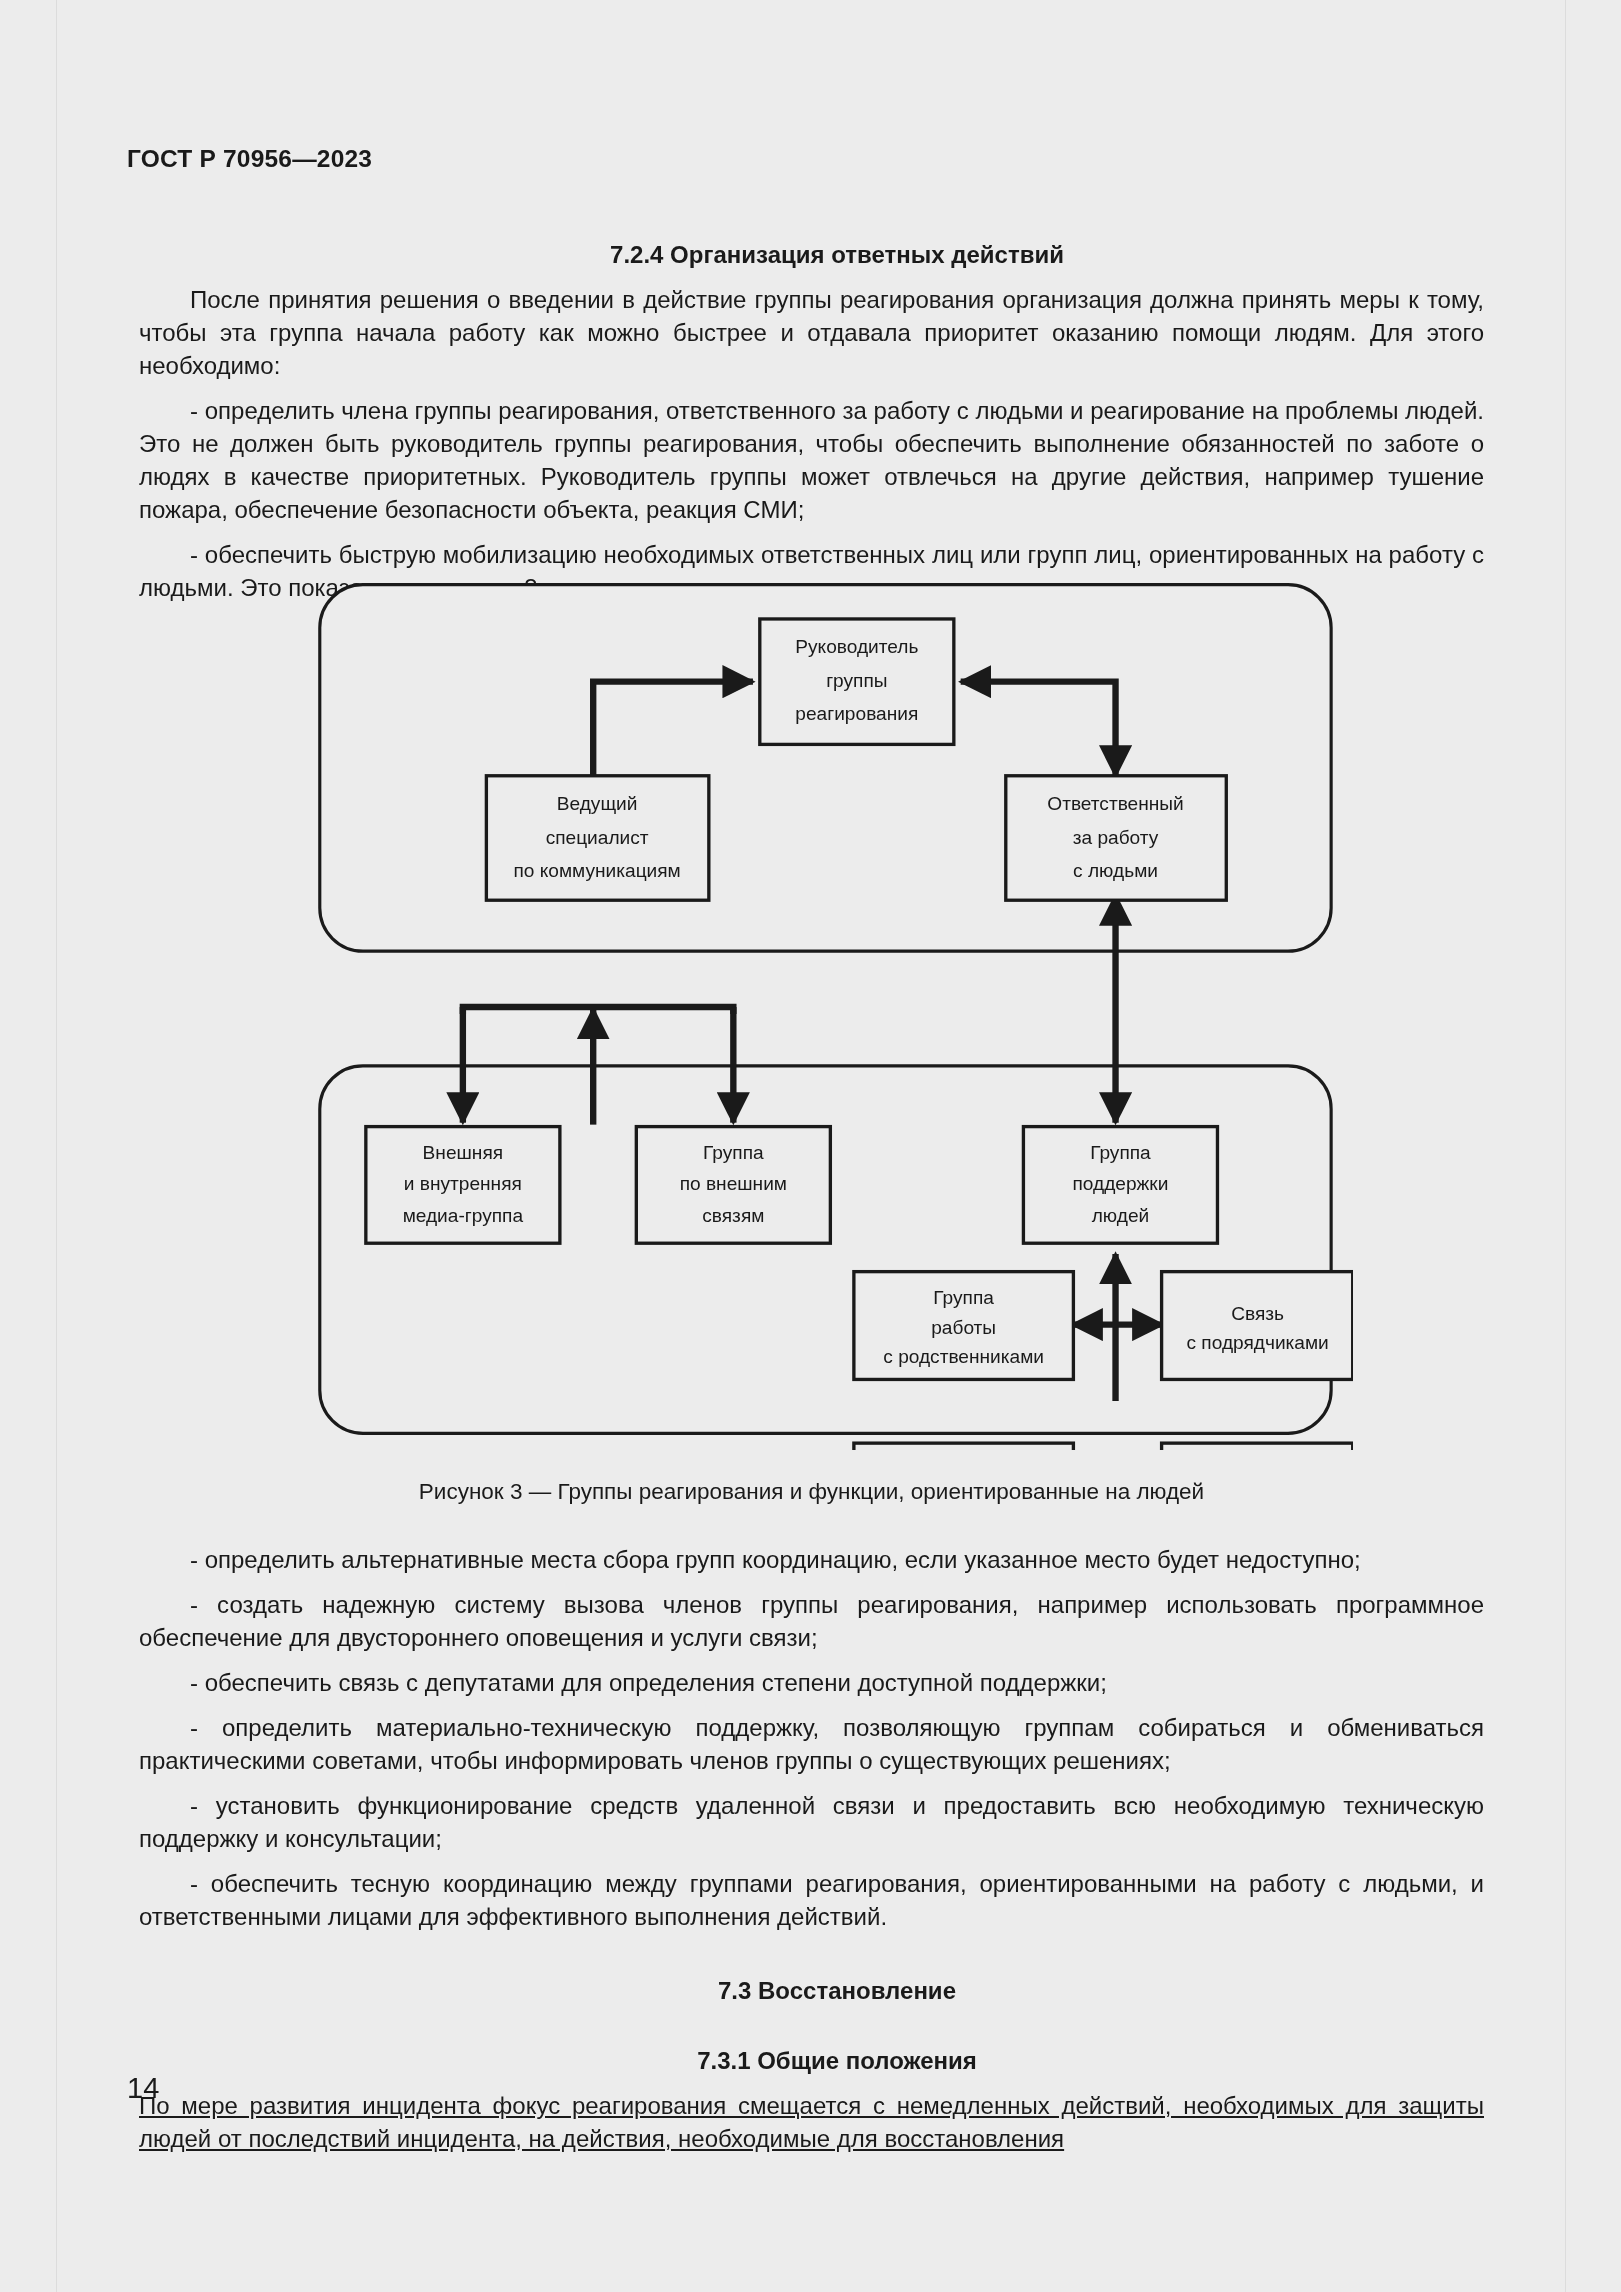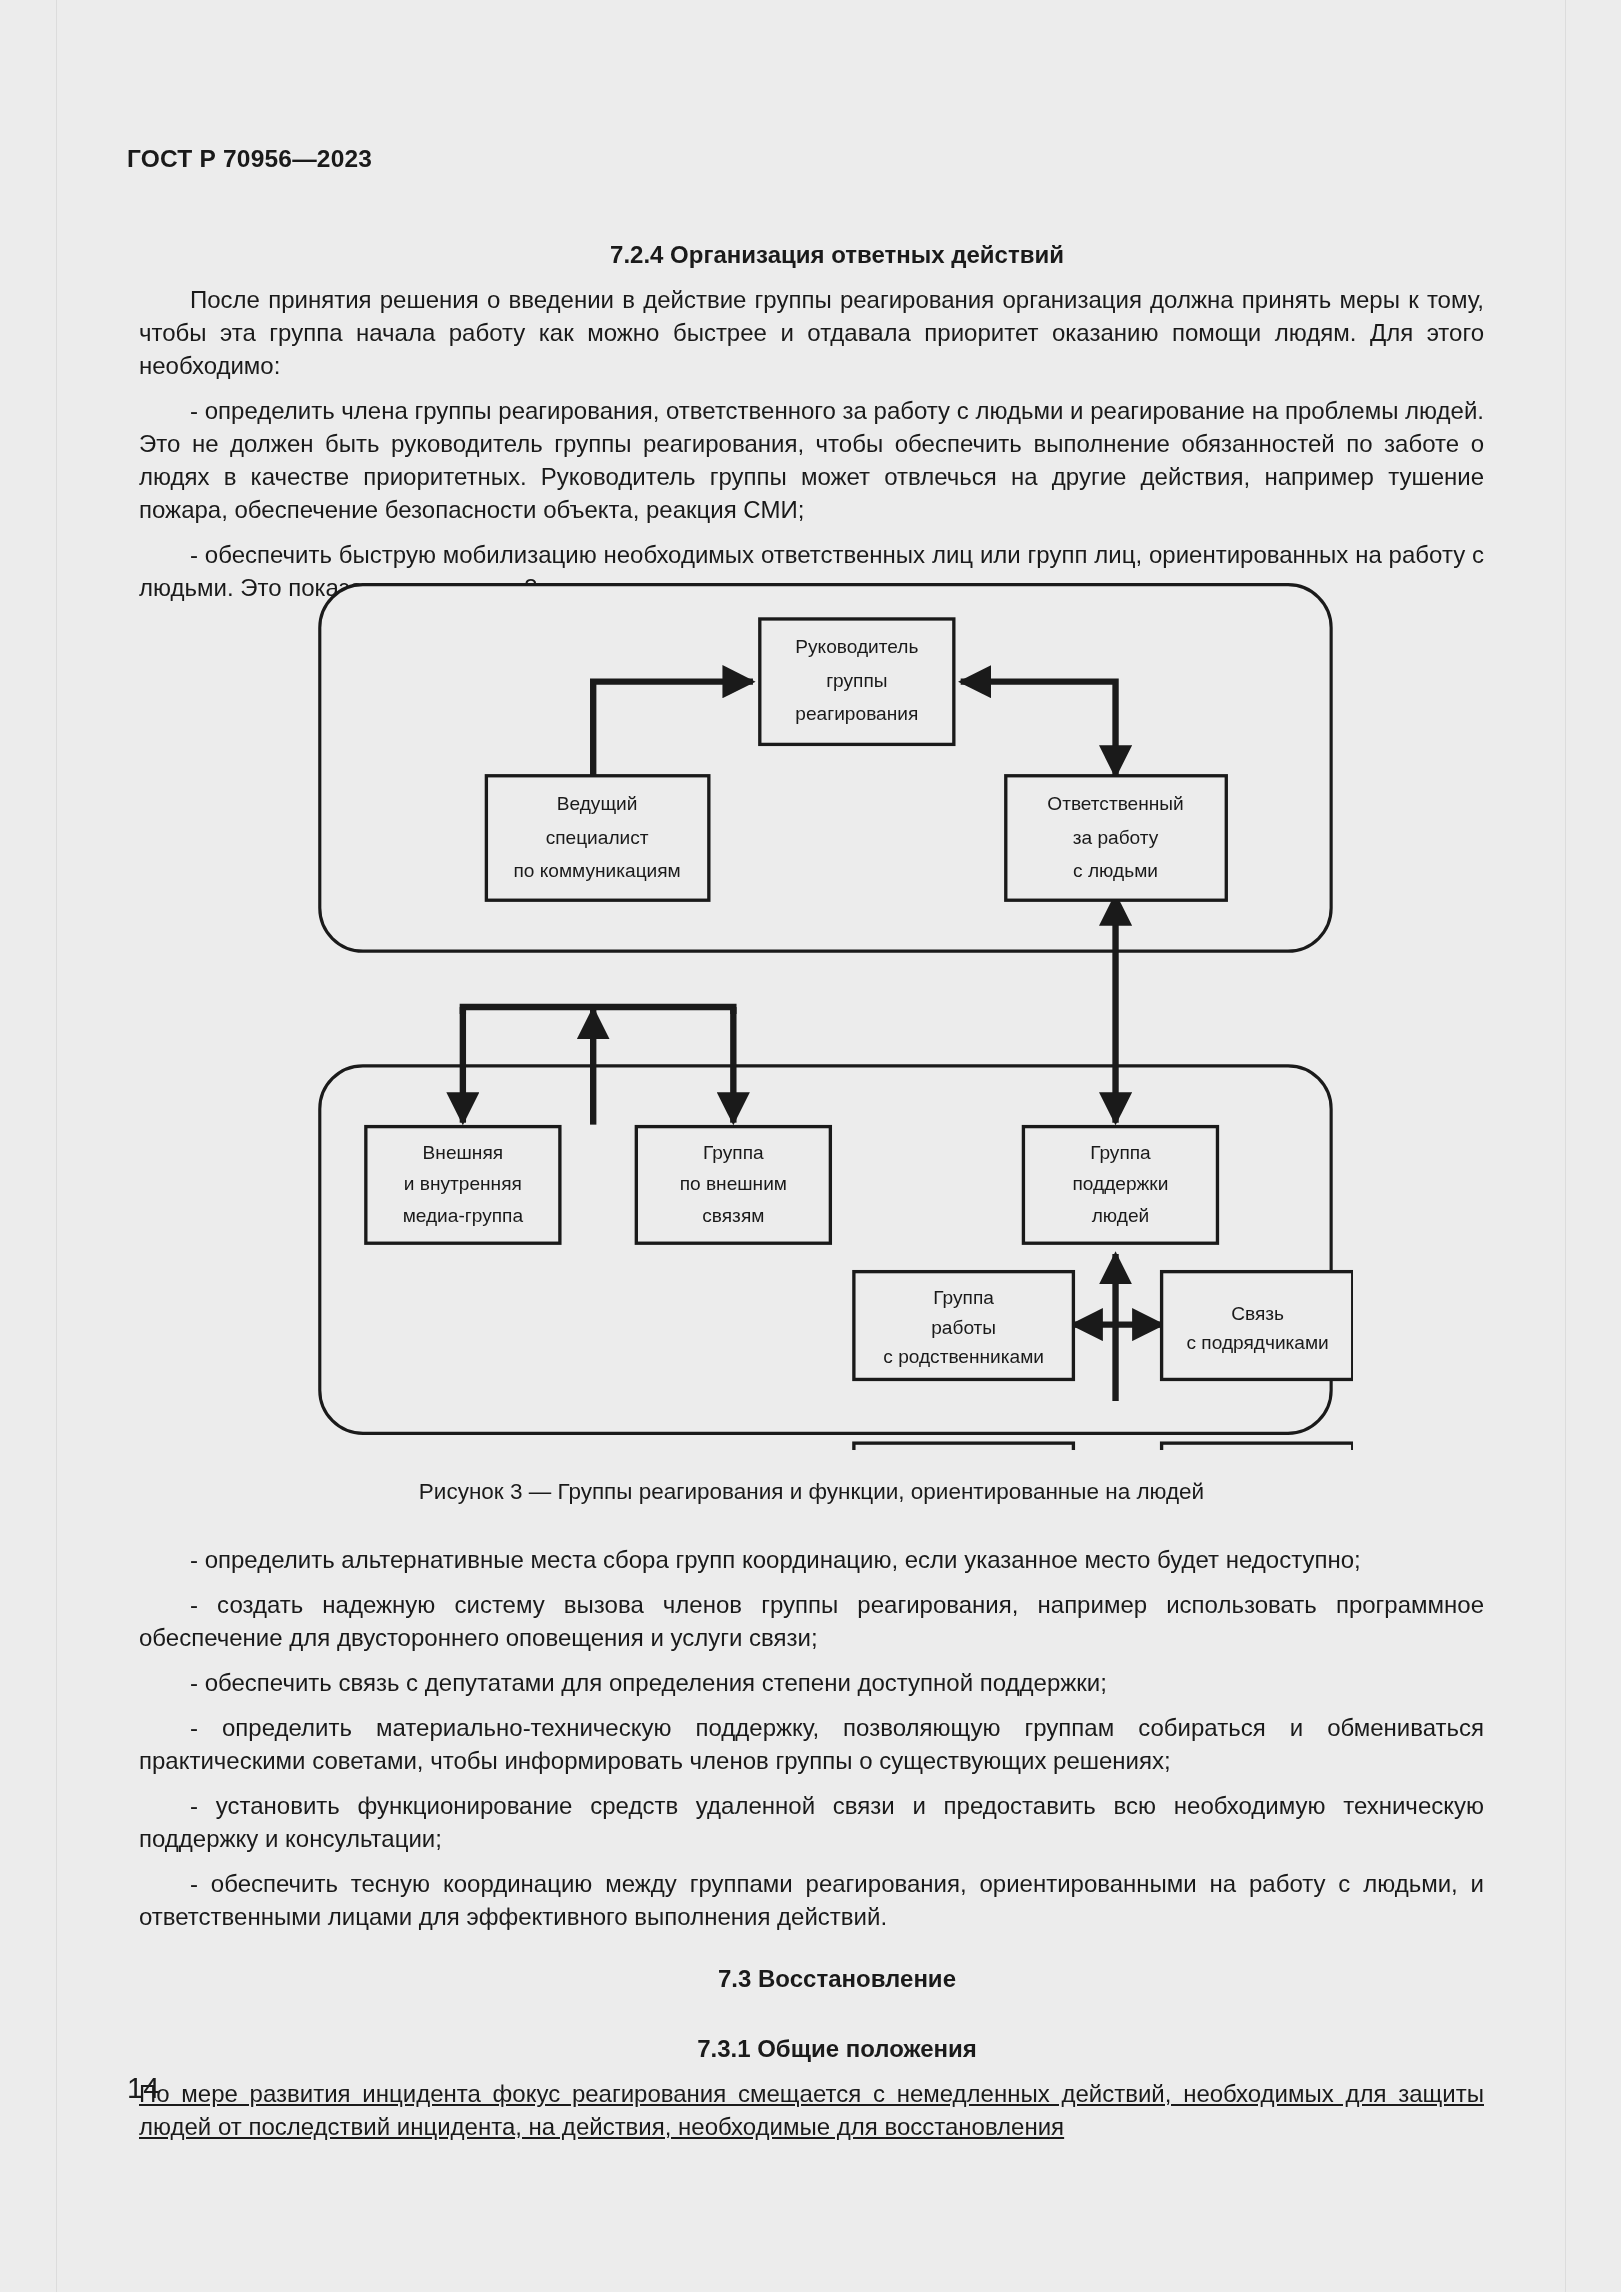--- a/index.html
+++ b/index.html
@@ -43,21 +43,21 @@
   }
 
   .h-sub {
     font-size: 24px;
     font-weight: bold;
     margin: 0 0 2.9px 0;
     padding-left: 51px;
     line-height: 1.38;
     text-align: center;
   }
-  .h-sub.spaced { margin-top: 29px; }
+  .h-sub.spaced { margin-top: 41px; }
   .h-sub.spaced2 { margin-top: 37px; }
 
   p.body {
     font-size: 24px;
     margin: 12px;
     line-height: 1.375;
     text-align: justify;
     text-indent: 51px;
     hyphens: manual;
   }

